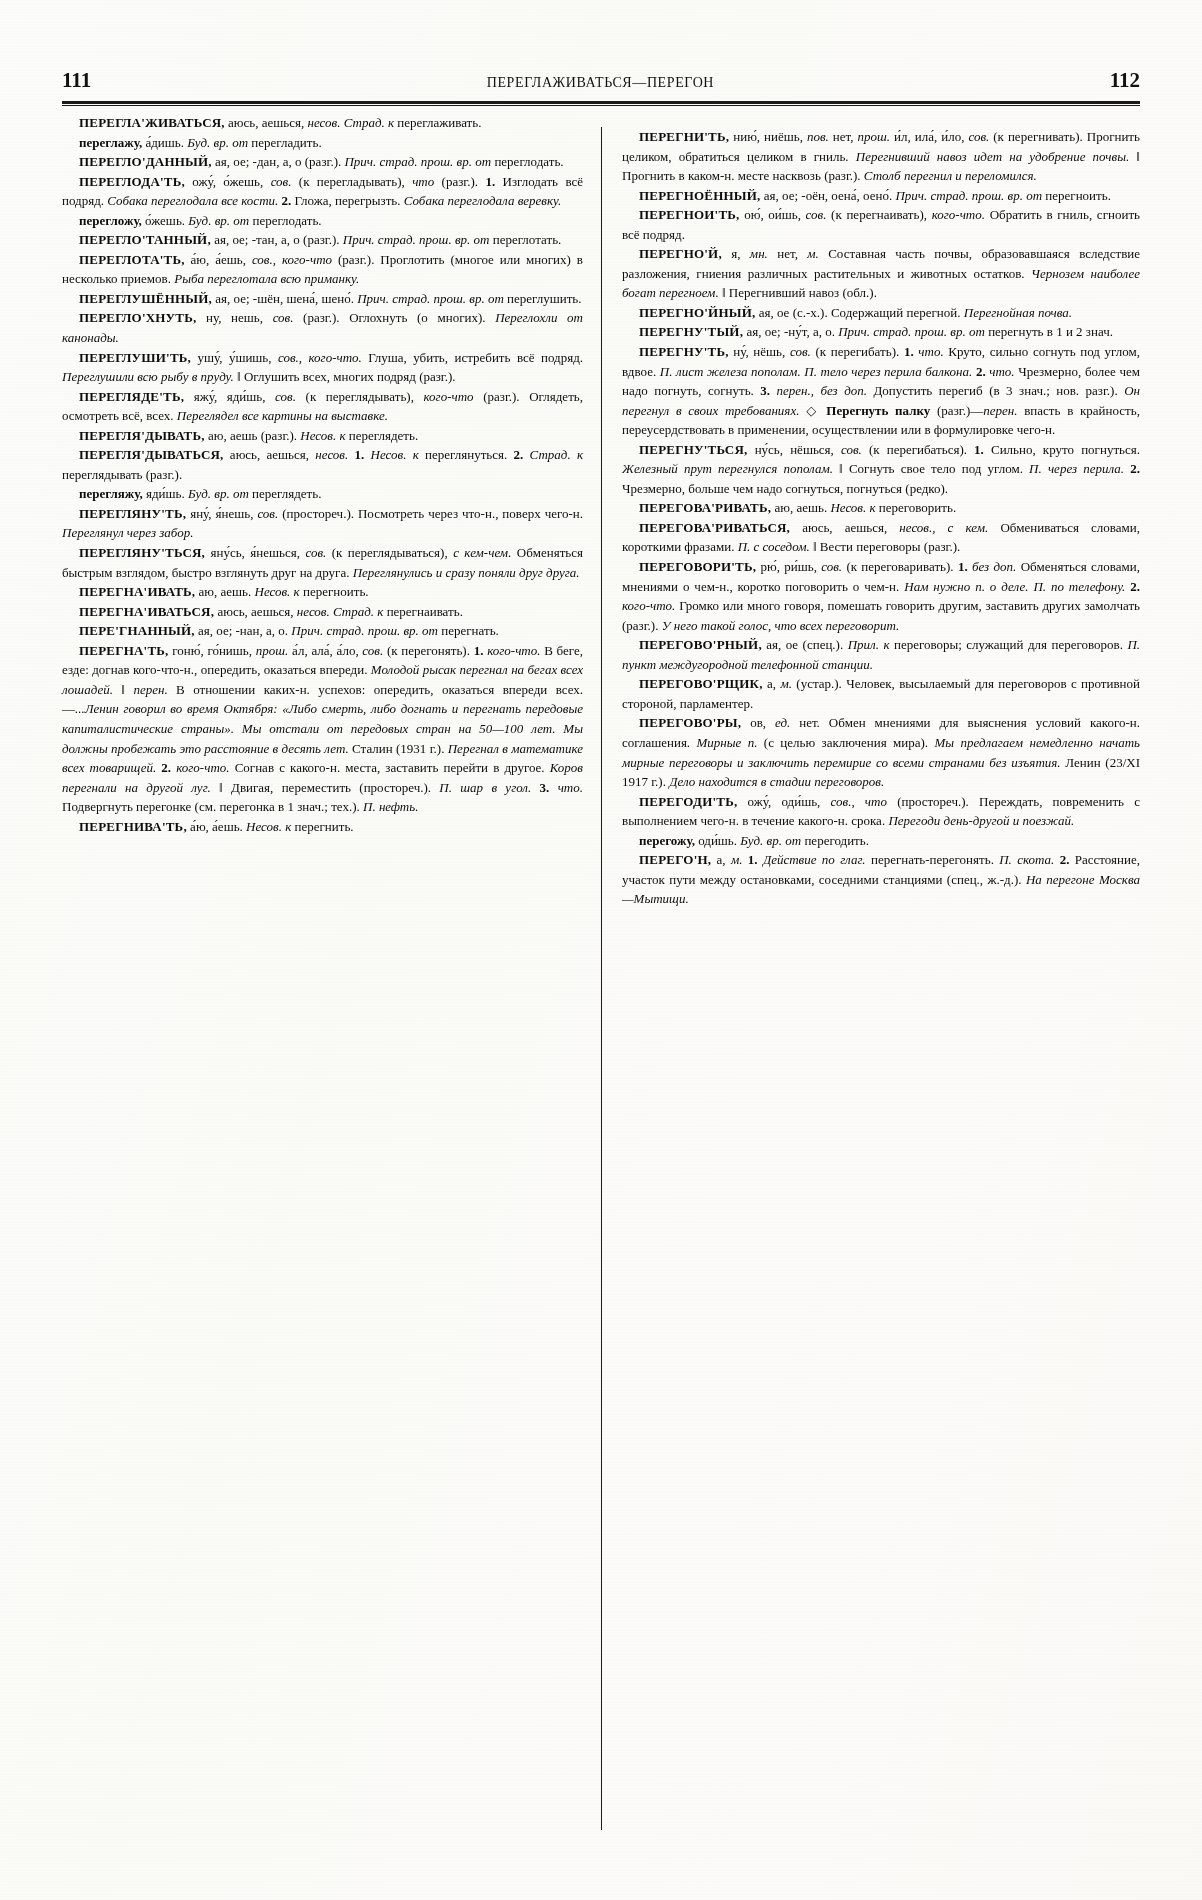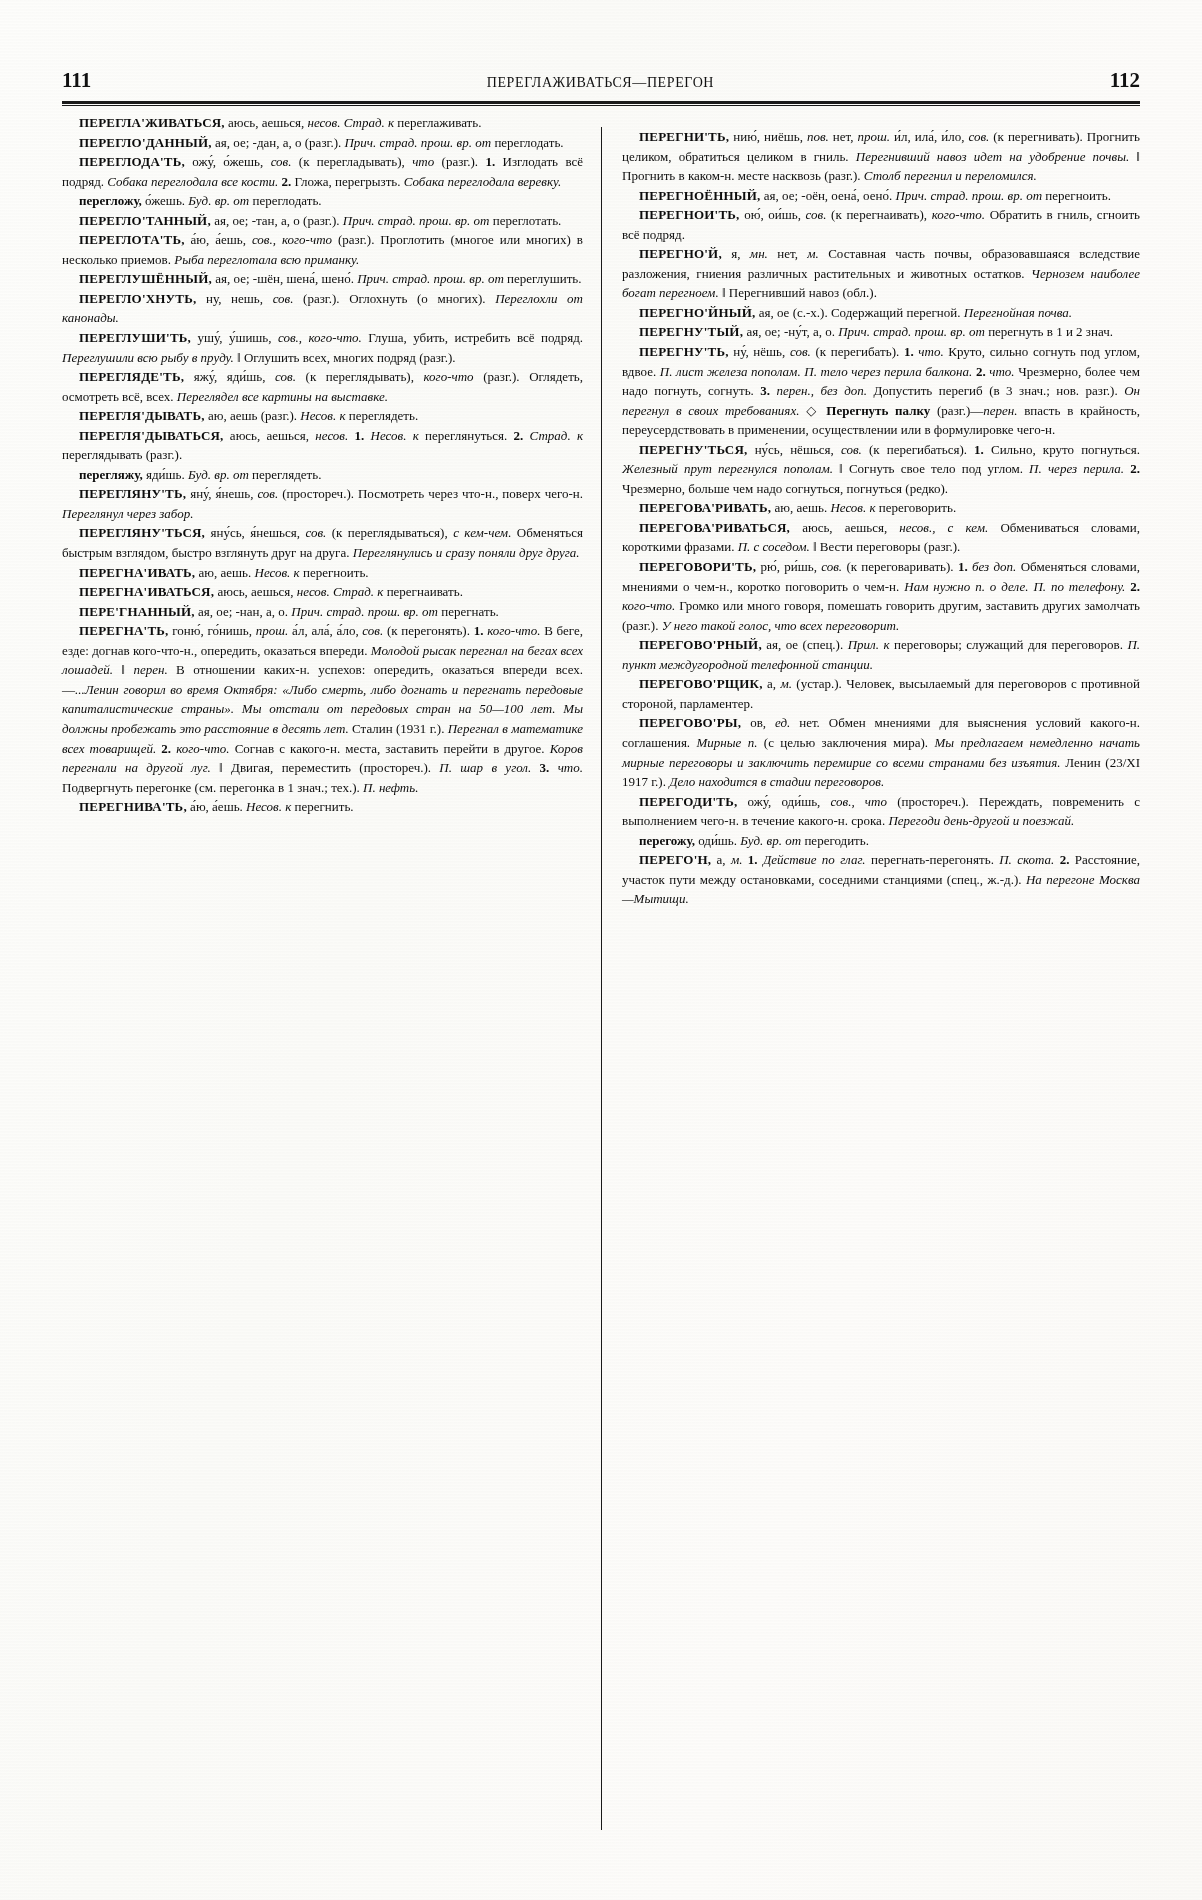--- a/index.html
+++ b/index.html
@@ -135,20 +135,21 @@
 
   <div class="rule-top">
     <div class="thick"></div>
     <div class="gap"></div>
     <div class="thin"></div>
   </div>
 
   <div class="columns">
     <div class="col col-left">
         <p class="entry"><span class="hw">ПЕРЕГЛА'ЖИВАТЬСЯ,</span><span class="body"> аюсь, аешься, <i>несов. Страд. к</i> переглаживать.</span></p>
+        <p class="entry"><span class="sub">переглажу,</span><span class="body"> а́дишь. <i>Буд. вр. от</i> перегладить.</span></p>
         <p class="entry"><span class="hw">ПЕРЕГЛО'ДАННЫЙ,</span><span class="body"> ая, ое; -дан, а, о (разг.). <i>Прич. страд. прош. вр. от</i> переглодать.</span></p>
         <p class="entry"><span class="hw">ПЕРЕГЛОДА'ТЬ,</span><span class="body"> ожу́, о́жешь, <i>сов.</i> (к перегладывать), <i>что</i> (разг.). <b>1.</b> Изглодать всё подряд. <i>Собака переглодала все кости.</i> <b>2.</b> Гложа, перегрызть. <i>Собака переглодала веревку.</i></span></p>
         <p class="entry"><span class="sub">перегложу,</span><span class="body"> о́жешь. <i>Буд. вр. от</i> переглодать.</span></p>
         <p class="entry"><span class="hw">ПЕРЕГЛО'ТАННЫЙ,</span><span class="body"> ая, ое; -тан, а, о (разг.). <i>Прич. страд. прош. вр. от</i> переглотать.</span></p>
         <p class="entry"><span class="hw">ПЕРЕГЛОТА'ТЬ,</span><span class="body"> а́ю, а́ешь, <i>сов., кого-что</i> (разг.). Проглотить (многое или многих) в несколько приемов. <i>Рыба переглотала всю приманку.</i></span></p>
         <p class="entry"><span class="hw">ПЕРЕГЛУШЁННЫЙ,</span><span class="body"> ая, ое; -шён, шена́, шено́. <i>Прич. страд. прош. вр. от</i> переглушить.</span></p>
         <p class="entry"><span class="hw">ПЕРЕГЛО'ХНУТЬ,</span><span class="body"> ну, нешь, <i>сов.</i> (разг.). Оглохнуть (о многих). <i>Переглохли от канонады.</i></span></p>
         <p class="entry"><span class="hw">ПЕРЕГЛУШИ'ТЬ,</span><span class="body"> ушу́, у́шишь, <i>сов., кого-что.</i> Глуша, убить, истребить всё подряд. <i>Переглушили всю рыбу в пруду.</i> ‖ Оглушить всех, многих подряд (разг.).</span></p>
         <p class="entry"><span class="hw">ПЕРЕГЛЯДЕ'ТЬ,</span><span class="body"> яжу́, яди́шь, <i>сов.</i> (к переглядывать), <i>кого-что</i> (разг.). Оглядеть, осмотреть всё, всех. <i>Переглядел все картины на выставке.</i></span></p>
         <p class="entry"><span class="hw">ПЕРЕГЛЯ'ДЫВАТЬ,</span><span class="body"> аю, аешь (разг.). <i>Несов. к</i> переглядеть.</span></p>

